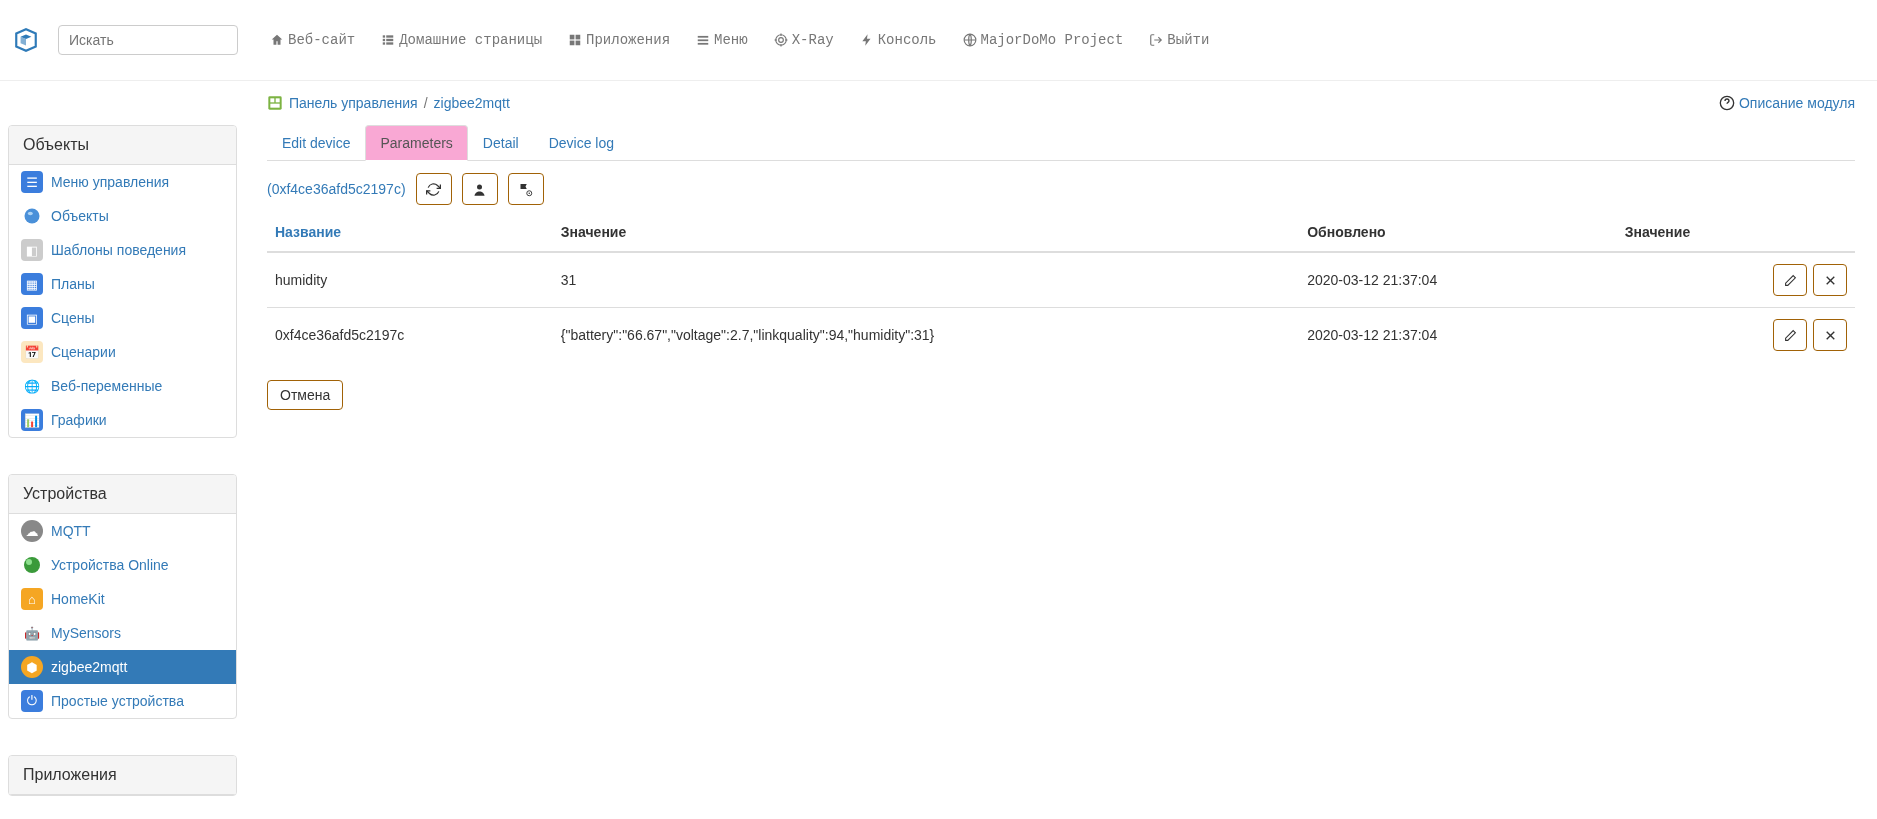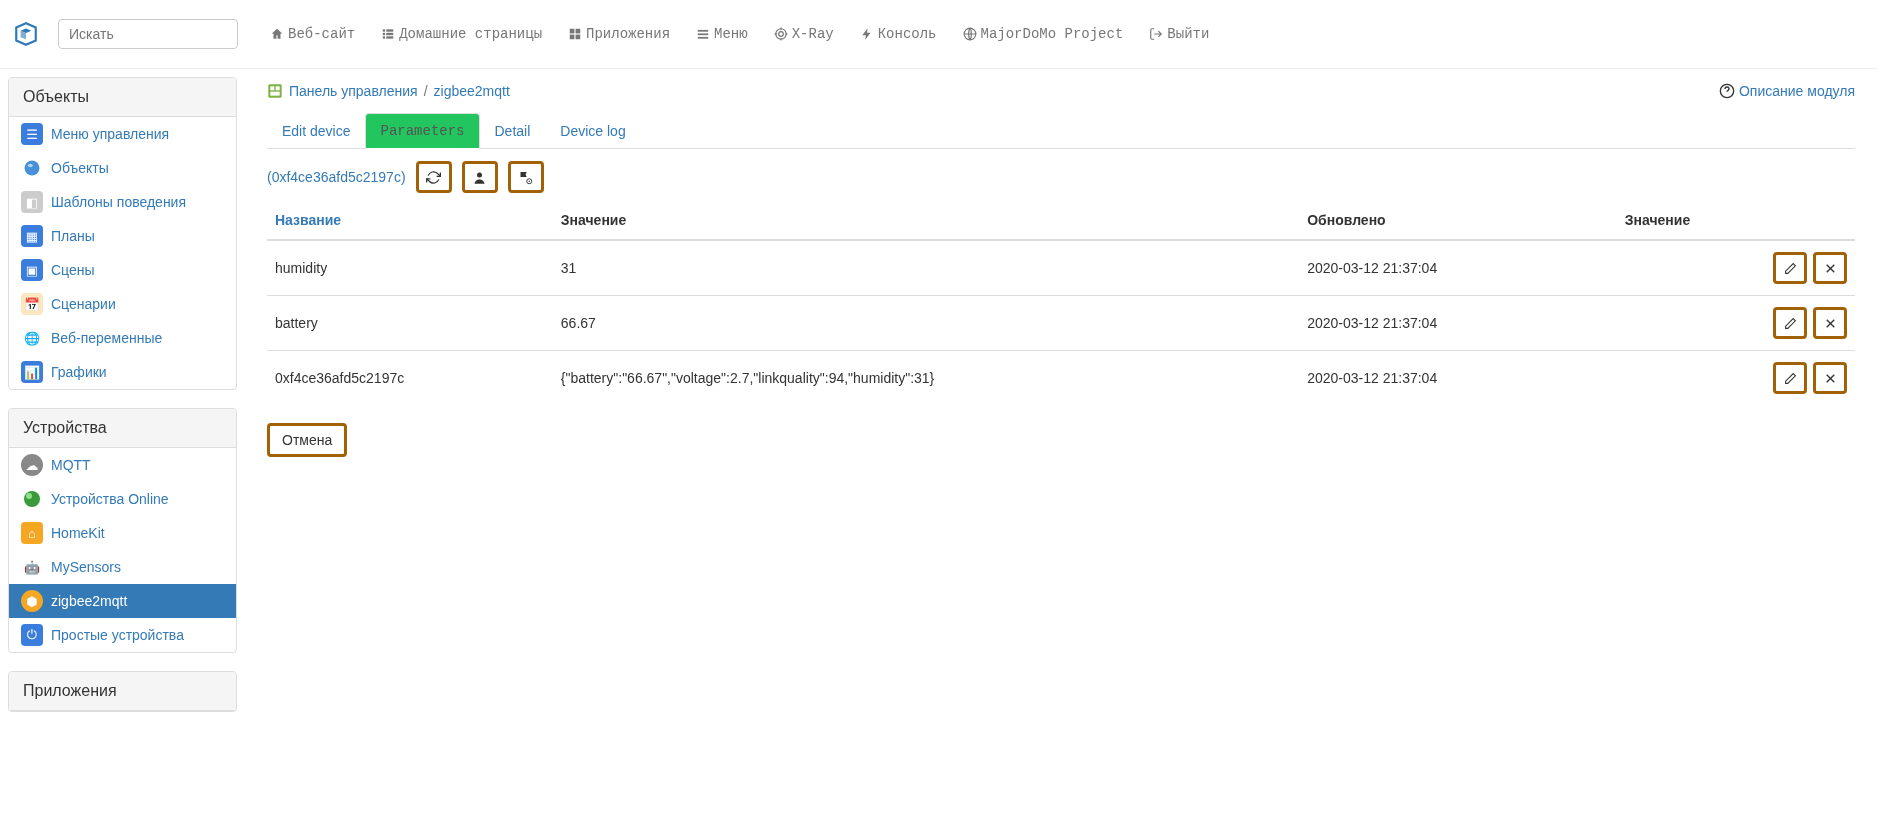--- a/index.html
+++ b/index.html
@@ -7,21 +7,21 @@
   font-family: "Helvetica Neue", Helvetica, Arial, sans-serif;
   font-size: 14px;
   color: #333;
   background: #fff;
 }
 
 
 .navbar {
   display: flex;
   align-items: center;
-  padding: 18px 12px;
+  padding: 24px 12px;
   border-bottom: 1px solid #eee;
 }
 .logo {
   width: 28px; height: 28px;
   margin-right: 18px;
   display: flex; align-items: center; justify-content: center;
 }
 .search-box {
   width: 180px;
   padding: 6px 10px;
@@ -48,20 +48,21 @@
 .sidebar {
   width: 245px;
   padding: 8px;
   flex-shrink: 0;
 }
 .side-panel {
   border: 1px solid #ddd;
   border-radius: 4px;
   margin-bottom: 18px;
   overflow: hidden;
+  margin-top: 36px;
 }
 .side-panel-header {
   background: #f5f5f5;
   padding: 10px 14px;
   font-size: 16px;
   color: #333;
   border-bottom: 1px solid #ddd;
 }
 .side-list { list-style: none; }
 .side-item {
@@ -125,36 +126,35 @@
   border: 1px solid transparent;
   border-bottom: none;
   border-radius: 4px 4px 0 0;
   margin-bottom: -1px;
   text-align: right;
 }
 .tab.active {
   color: #555;
   border-color: #ddd;
   border-bottom: 1px solid #fff;
-  background: #22c55e;
-  font-family: Liberation Mono, monospace;
+  background: #f9a8d4;
 }
 
 .toolbar-row {
   display: flex;
   align-items: center;
   gap: 10px;
   margin-bottom: 8px;
 }
 .device-id {
   color: #337ab7;
   font-size: 14px;
 }
 .btn {
-  border: 3px solid #a16207;
+  border: 1px solid #a16207;
   background: #fff;
   border-radius: 4px;
   padding: 6px 12px;
   cursor: pointer;
   color: #333;
   display: inline-flex;
   align-items: center;
   justify-content: center;
   font-size: 14px;
 }
@@ -443,44 +443,20 @@
           <th class="sortable">Название</th>
           <th>Значение</th>
           <th>Обновлено</th>
           <th>Значение</th>
         </tr>
       </thead>
       <tbody id="param-rows">
           <tr>
             <td>humidity</td>
             <td>31</td>
-            <td>2020-03-12 21:37:04</td>
-            <td>
-              <div class="row-actions">
-                <button class="btn">
-                  <span>
-                    <svg width="13" height="13" viewBox="0 0 24 24" fill="none" stroke="#333" stroke-width="2">
-                      <path d="M17 3l4 4L7 21H3v-4z"></path>
-                    </svg>
-                  </span>
-                </button>
-                <button class="btn">
-                  <span>
-                    <svg width="13" height="13" viewBox="0 0 24 24" fill="none" stroke="#333" stroke-width="2.5">
-                      <line x1="5" y1="5" x2="19" y2="19"></line>
-                      <line x1="19" y1="5" x2="5" y2="19"></line>
-                    </svg>
-                  </span>
-                </button>
-              </div>
-            </td>
-          </tr>
-          <tr>
-            <td>battery</td>
-            <td>66.67</td>
             <td>2020-03-12 21:37:04</td>
             <td>
               <div class="row-actions">
                 <button class="btn">
                   <span>
                     <svg width="13" height="13" viewBox="0 0 24 24" fill="none" stroke="#333" stroke-width="2">
                       <path d="M17 3l4 4L7 21H3v-4z"></path>
                     </svg>
                   </span>
                 </button>

